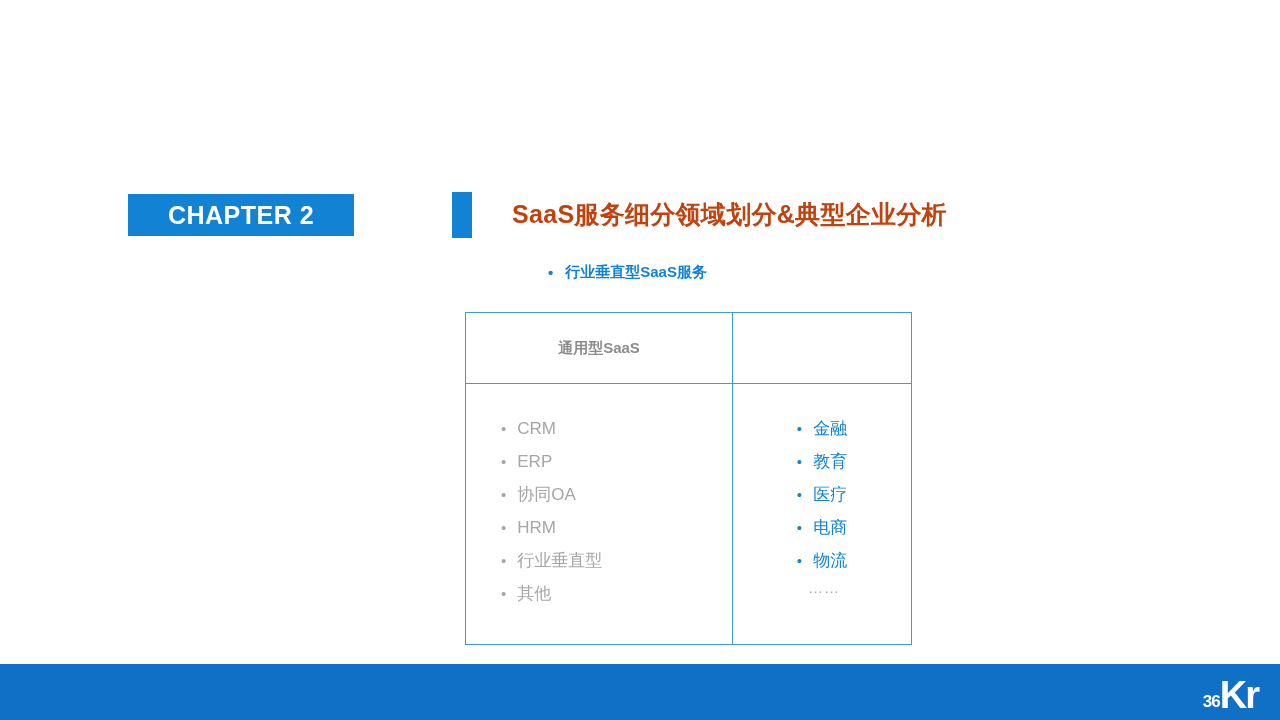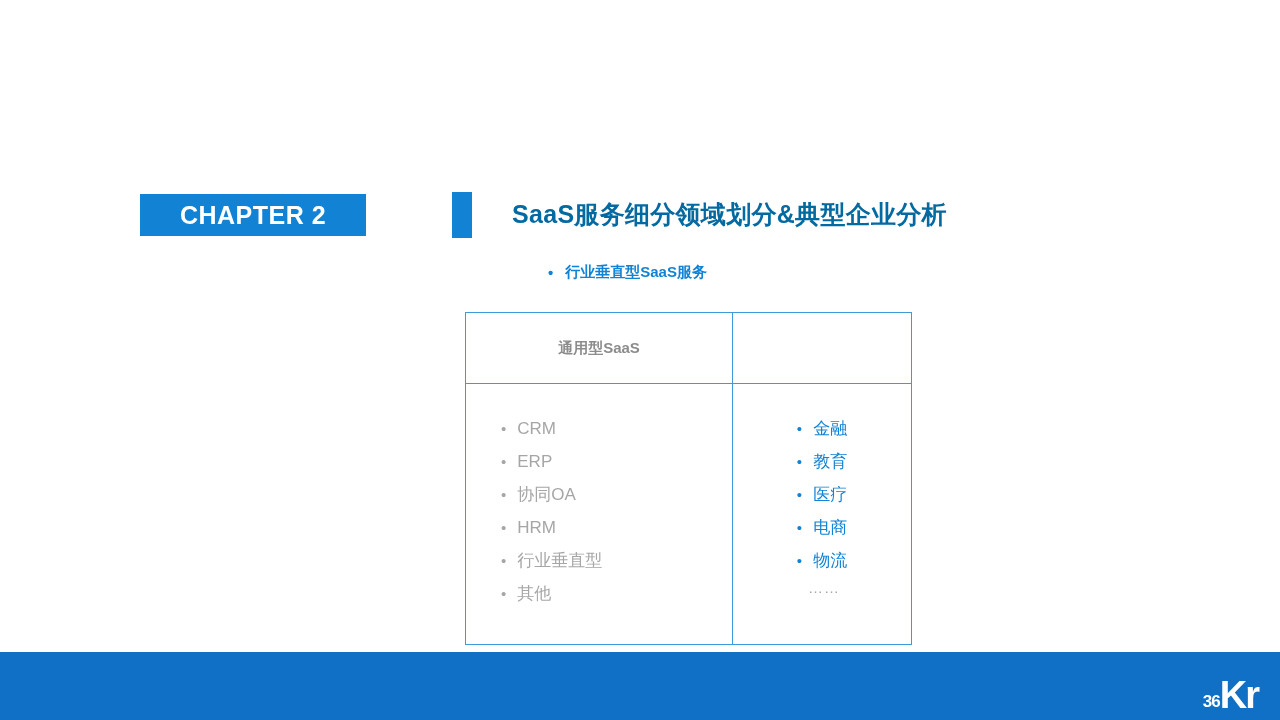--- a/index.html
+++ b/index.html
@@ -18,21 +18,21 @@
   .slide {
     position: relative;
     width: 1280px;
     height: 720px;
     background: #ffffff;
   }
 
   
   .chapter-badge {
     position: absolute;
-    left: 140px;
+    left: 128px;
     top: 194px;
     width: 226px;
     height: 42px;
     background: #1283d4;
     color: #ffffff;
     font-size: 25px;
     font-weight: bold;
     letter-spacing: 0.5px;
     display: flex;
     align-items: center;
@@ -45,21 +45,21 @@
     top: 192px;
     width: 20px;
     height: 46px;
     background: #1283d4;
   }
 
   .section-title {
     position: absolute;
     left: 512px;
     top: 198px;
-    color: #0369a1;
+    color: #c2410c;
     font-size: 25px;
     font-weight: bold;
     letter-spacing: 0.3px;
     white-space: nowrap;
   }
 
   
   .subtitle-row {
     position: absolute;
     left: 548px;
@@ -175,21 +175,21 @@
     letter-spacing: 1px;
     padding-left: 4px;
   }
 
   
   .footer {
     position: absolute;
     left: 0;
     bottom: 0;
     width: 1280px;
-    height: 68px;
+    height: 56px;
     background: #1070c6;
   }
   .logo {
     position: absolute;
     right: 22px;
     bottom: 6px;
     color: #ffffff;
     font-weight: bold;
     display: flex;
     align-items: flex-end;

